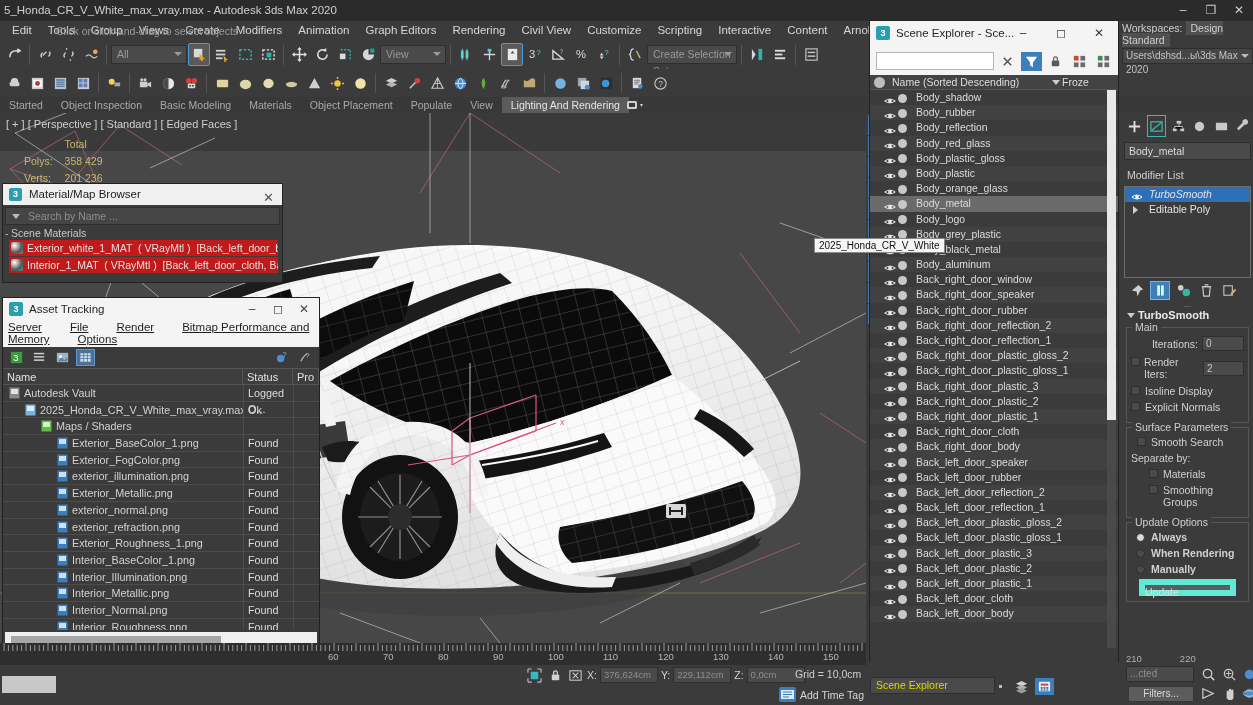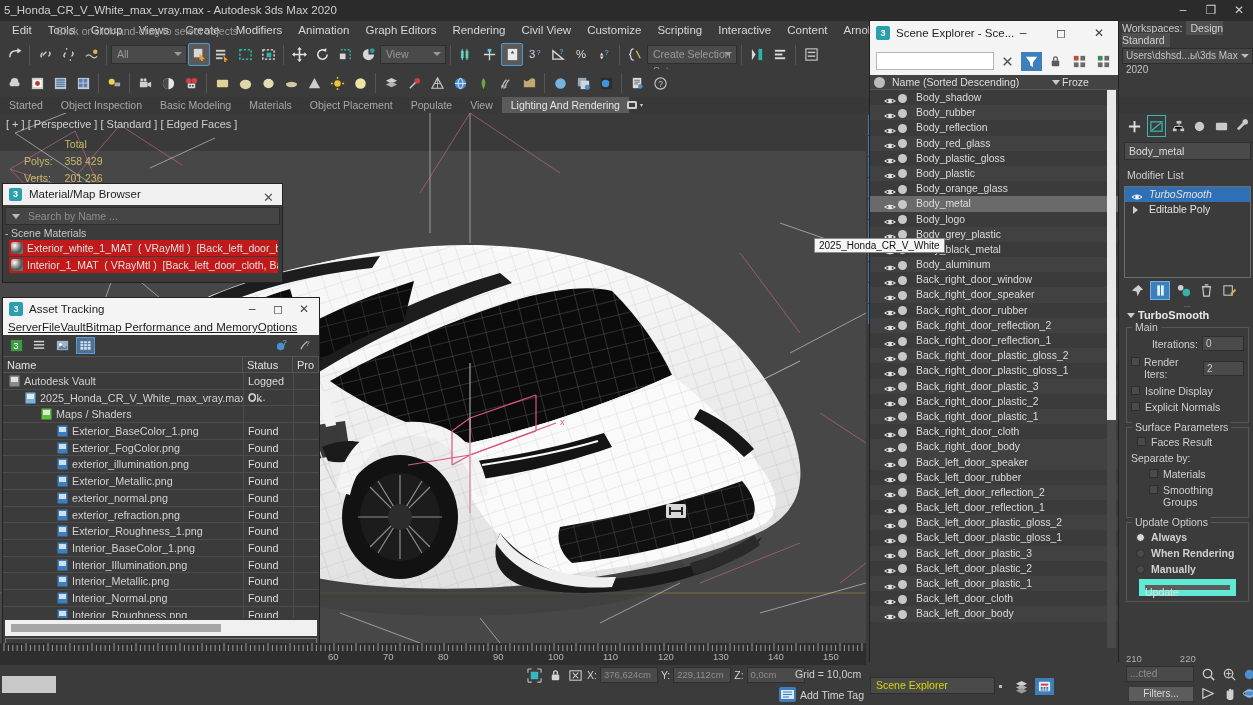--- a/index.html
+++ b/index.html
@@ -98,21 +98,21 @@
   .at{ position:absolute; left:2px; top:297px; width:318px; height:392px;
        background:#3b3b3b; border:1px solid #222; }
   .at-title{ height:22px; background:#f4f4f4; color:#1e1e1e; font-size:11.5px;
              line-height:22px; padding-left:26px; position:relative; }
   .at-title .logo{ position:absolute; left:6px; top:4px; width:14px;height:14px;
              background:#2b9fae; border-radius:2px; color:#fff; font-size:9px; font-weight:bold;
              text-align:center; line-height:14px;}
   .at-wb{ position:absolute; right:2px; top:0; display:flex; }
   .at-wb div{ width:26px; height:22px; text-align:center; line-height:22px; color:#444; font-size:12px;}
   .at-menu{ background:#f4f4f4; color:#1e1e1e; font-size:11.5px; padding:1px 0 2px 5px; }
-  .at-menu span{ padding-right:0; }
+  .at-menu span{ padding-right:28px; }
   .at-menu .u{ text-decoration:underline; }
   .at-tools{ height:21px; background:#3b3b3b; display:flex; align-items:center; gap:4px; padding:0 4px;}
   .at-tools .b{ width:19px; height:17px; display:flex; align-items:center; justify-content:center;}
   .at-tools .b.sel{ background:#4f6f92; border:1px solid #5b9bd5;}
   .at-head{ display:flex; height:17px; background:#3e3e3e; border-top:1px solid #555; border-bottom:1px solid #555;
             font-size:11px; color:#e2e2e2;}
   .at-head div{ line-height:17px; padding-left:4px; border-right:1px solid #555;}
   .at-list{ height:245px; overflow:hidden; }
   .at-row{ display:flex; height:16.7px; border-bottom:1px solid #4c4c4c; font-size:10.8px; }
   .at-row .c1{ width:240px; line-height:16px; white-space:nowrap; overflow:hidden; position:relative;}
@@ -860,21 +860,21 @@
   <div class="at">
     <div class="at-title">
       <div class="logo">3</div>
       <span>Asset Tracking</span>
       <div class="at-wb">
         <div>–</div>
         <div>◻</div>
         <div>✕</div>
       </div>
     </div>
-    <div class="at-menu" id="at-menu"><span class="u">Server</span><span class="u">File</span><span class="u">Vault</span><span class="u">Bitmap Performance and Memory</span><span class="u">Options</span></div>
+    <div class="at-menu" id="at-menu"><span class="u">Server</span><span class="u">File</span><span class="u">Render</span><span class="u">Bitmap Performance and Memory</span><span class="u">Options</span></div>
     <div class="at-tools">
       <div class="b">
         <svg class="ic" viewBox="0 0 16 16">
             <rect x="2" y="2" width="12" height="12" fill="#3e9a3e"></rect>
             <text x="4.5" y="12" font-size="10" fill="#fff" font-family="Liberation Sans">3</text>
           </svg>
       </div>
       <div class="b">
         <svg class="ic" viewBox="0 0 16 16">
             <rect x="2" y="3" width="11" height="1.6" fill="#cfcfcf"></rect>
@@ -1453,21 +1453,21 @@
         <div class="chk">
           <span class="bx"></span>
           <span>Explicit Normals</span>
         </div>
       </div>
 
       <div class="grp">
         <span class="gt">Surface Parameters</span>
         <div class="chk on" style="margin-left:6px;">
           <span class="bx"></span>
-          <span>Faces Result</span>
+          <span>Smooth Search</span>
         </div>
         <div style="font-size:10.5px; color:#d0d0d0; margin-bottom:4px;">Separate by:</div>
         <div class="chk" style="margin-left:18px;">
           <span class="bx"></span>
           <span>Materials</span>
         </div>
         <div class="chk" style="margin-left:18px;">
           <span class="bx"></span>
           <span>Smoothing Groups</span>
         </div>

